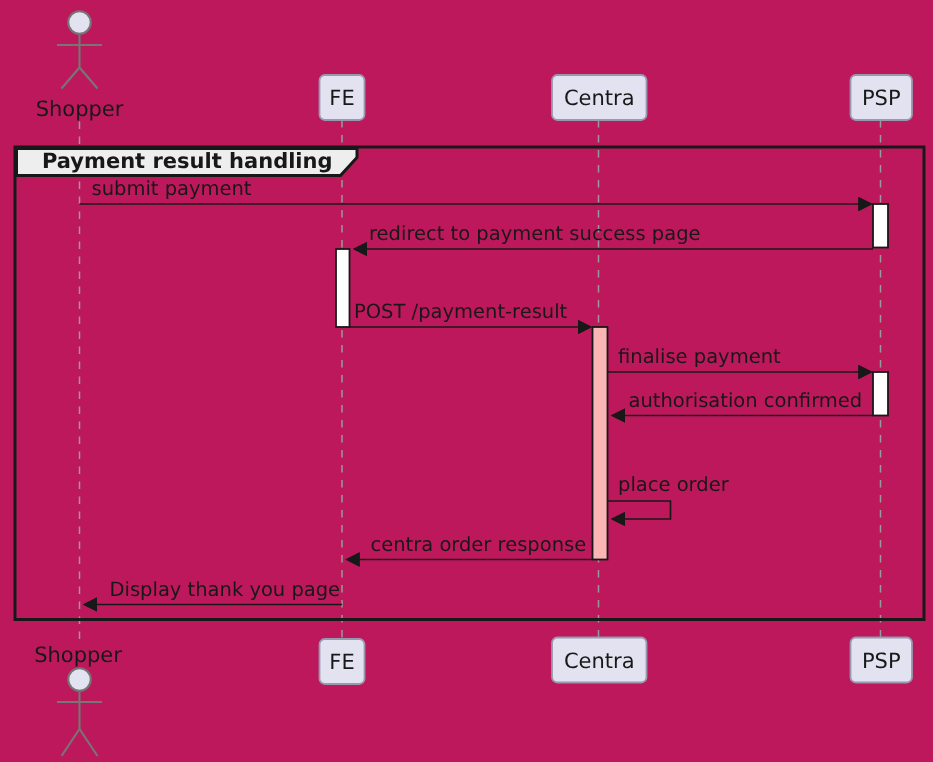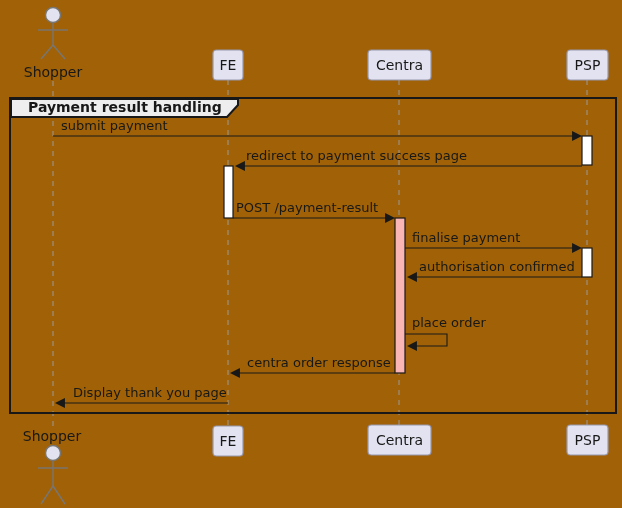--- a/index.html
+++ b/index.html
@@ -1,16 +1,16 @@
 <!DOCTYPE html>
 <html><head>
 <meta charset="utf-8">
 <style>
   html,body{margin:0;padding:0;background:#ffffff;}
-  .stage{position:relative;width:622px;height:508px;background:#a16207;
+  .stage{position:relative;width:622px;height:508px;background:#be185d;
          font-family:"DejaVu Sans","Liberation Sans",sans-serif;text-decoration:underline;}
   svg{display:block;}
   text{font-family:"DejaVu Sans","Liberation Sans",sans-serif;fill:#181818;}
   .msg{font-size:13px;}
   .pname{font-size:14px;}
   .ftitle{font-size:14px;font-weight:bold;}
 </style>
 </head>
 <body>
 

